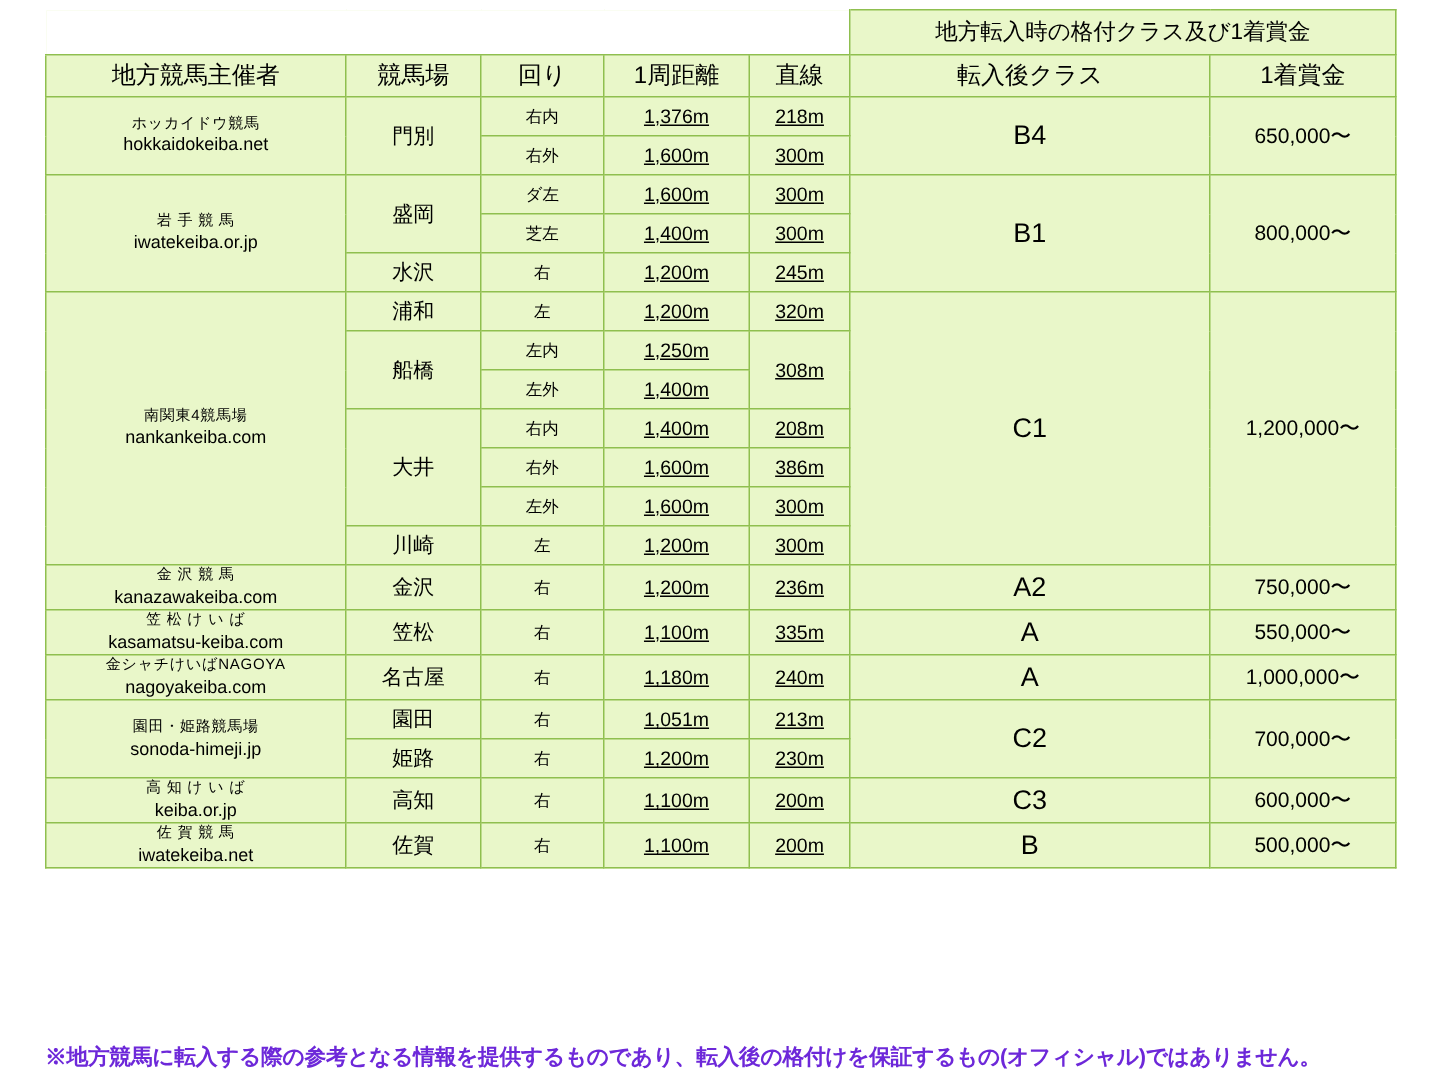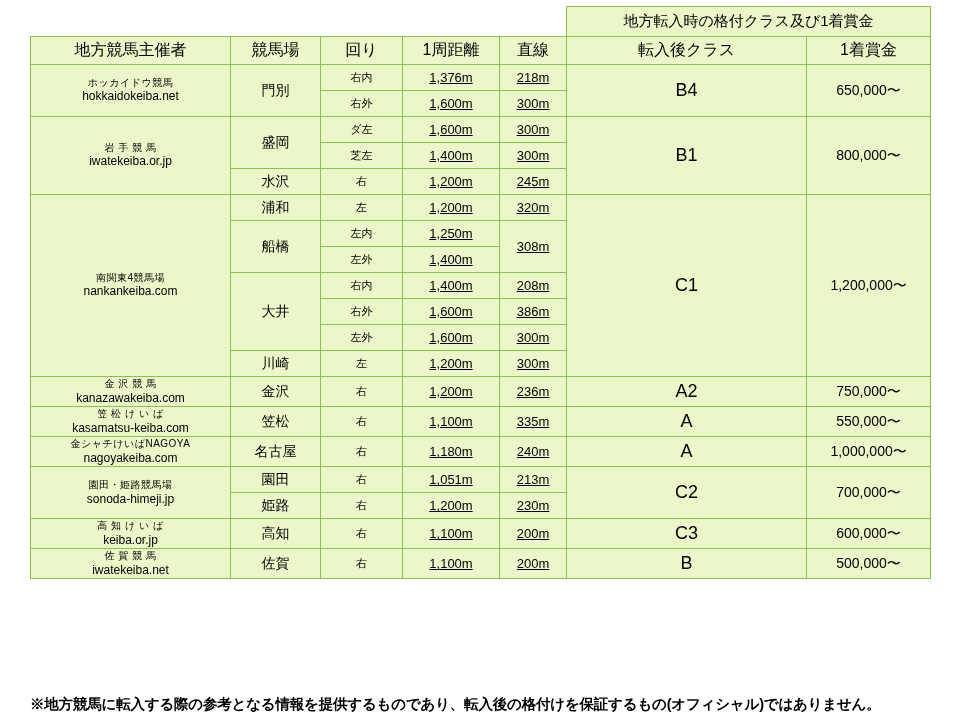--- a/index.html
+++ b/index.html
@@ -80,21 +80,21 @@
     font-size: 14px;
   }
   .datarow td {
     height: 25px;
   }
   .note {
     position: absolute;
     left: 30px;
     right: 20px;
     bottom: 6px;
-    color: #000000;
+    color: #6d28d9;
     font-size: 14.5px;
     font-weight: bold;
     letter-spacing: -0.2px;
     white-space: nowrap;
   }
   .col-org   { width: 200px; }
   .col-course{ width: 90px; }
   .col-dir   { width: 82px; }
   .col-dist  { width: 97px; }
   .col-str   { width: 67px; }

